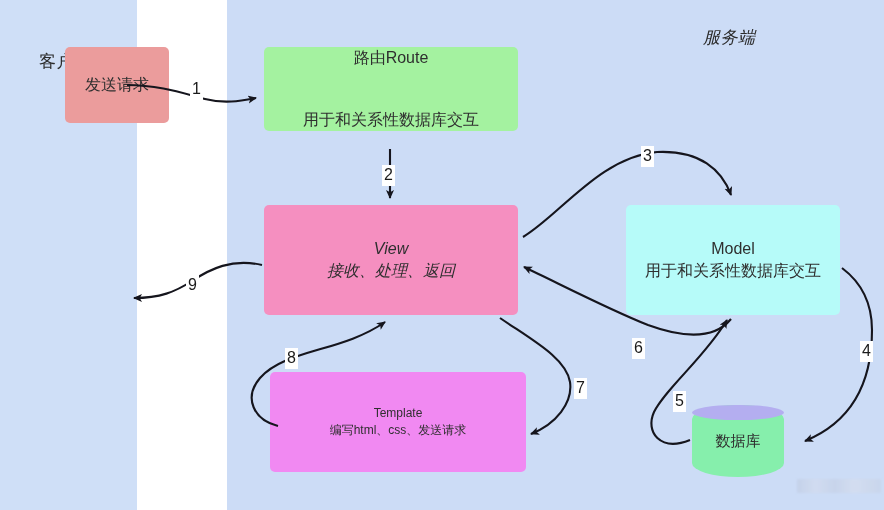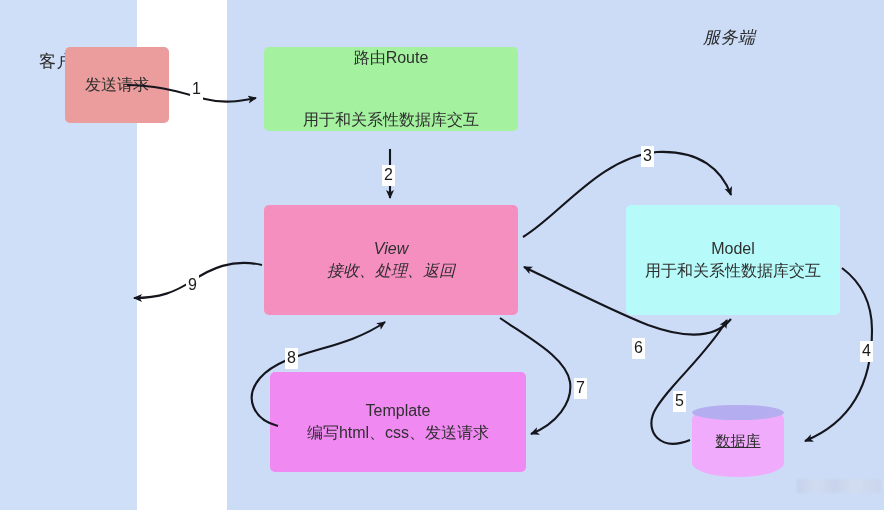--- a/index.html
+++ b/index.html
@@ -75,33 +75,32 @@
     font-style: italic;
   }
   #node-model {
     left: 626px; top: 205px; width: 214px; height: 110px;
     background: #b6fbf9;
     font-size: 16px;
   }
   #node-template {
     left: 270px; top: 372px; width: 256px; height: 100px;
     background: #f189f2;
-    font-size: 16px;
+    font-size: 12px;
   }
   #node-db {
     position: absolute;
     left: 692px; top: 405px; width: 92px; height: 72px;
-    background: #f0abfc;
+    background: #86efac;
     border-radius: 46px / 14px;
     display: flex;
     align-items: center;
     justify-content: center;
     font-size: 15px;
     color: #2f2f2f;
-    text-decoration: underline;
   }
   #node-db::after {
     content: "";
     position: absolute;
     left: 0; top: 0; width: 92px; height: 15px;
     border-radius: 46px / 8px;
     background: #b4aef0;
     box-sizing: border-box;
   }
   #node-db .ln { position: relative; z-index: 2; }

